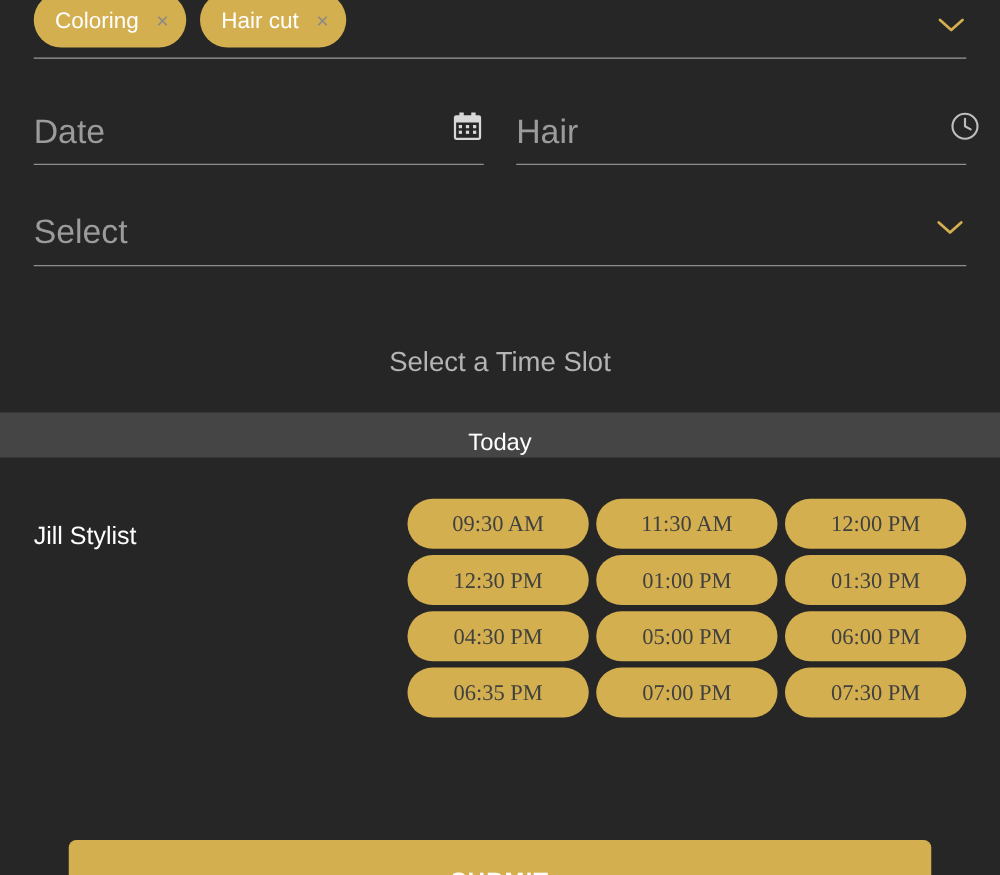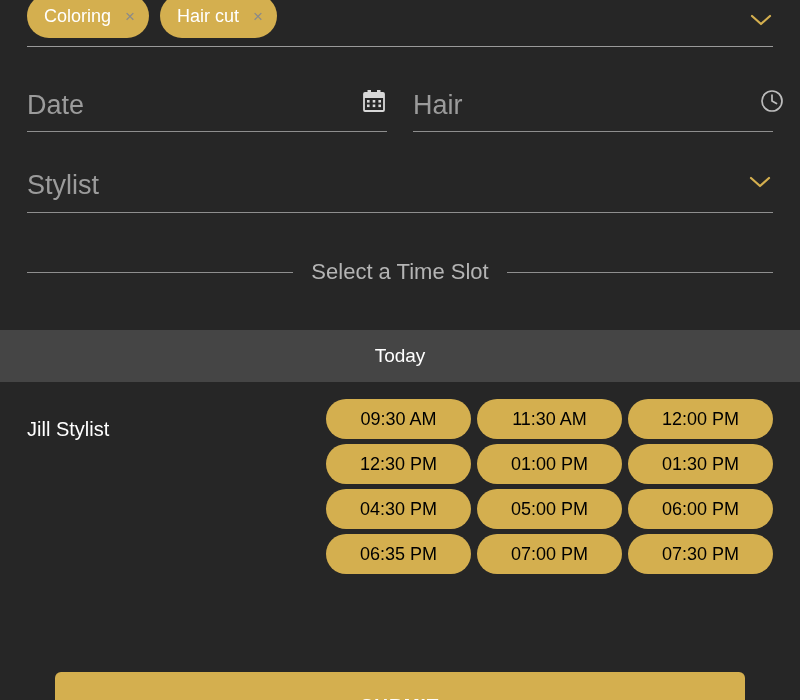--- a/index.html
+++ b/index.html
@@ -133,42 +133,43 @@
 
   
   .section-divider {
     position: absolute;
     left: 27px;
     right: 27px;
     top: 259px;
     display: flex;
     align-items: center;
     gap: 18px;
+    flex-direction: column;
   }
   .divider-line {
     flex: 1;
     height: 1px;
     background: #8e8e8e;
   }
   .divider-label {
     font-size: 22px;
     color: #b4b4b4;
     white-space: nowrap;
   }
 
   
   .day-header {
     position: absolute;
     left: 0;
     top: 330px;
     width: 800px;
-    height: 52px;
+    height: 36px;
     background: #454545;
     display: flex;
-    align-items: center;
+    align-items: flex-end;
     justify-content: center;
   }
   .day-header-label {
     font-size: 19px;
     color: #ffffff;
   }
 
   
   .slots-section {
     position: absolute;
@@ -196,24 +197,25 @@
     gap: 5px 6px;
   }
   .slot-pill {
     width: 145px;
     height: 40px;
     background: #D4AF4F;
     border-radius: 20px;
     display: flex;
     align-items: center;
     justify-content: center;
-    color: #000000;
+    color: #404040;
     font-size: 18px;
     cursor: pointer;
     flex: 0 0 auto;
+    font-family: Liberation Serif, serif;
   }
 
   
   .submit-button {
     position: absolute;
     left: 55px;
     top: 672px;
     width: 690px;
     height: 46px;
     background: #D4AF4F;
@@ -273,21 +275,21 @@
   <div class="time-field">
     <span class="field-placeholder">Hair</span>
     <svg class="time-icon" viewBox="0 0 26 26">
       <circle cx="13" cy="13" r="10" fill="none" stroke="#bdbdbd" stroke-width="1.7"></circle>
       <path d="M13 7 L13 13 L17.5 15.5" fill="none" stroke="#bdbdbd" stroke-width="1.7" stroke-linecap="round" stroke-linejoin="round"></path>
     </svg>
     <div class="field-underline"></div>
   </div>
 
   <div class="stylist-field">
-    <span class="field-placeholder">Stylist</span>
+    <span class="field-placeholder">Select</span>
     <svg class="stylist-chevron" viewBox="0 0 22 14">
       <path d="M2 3 L11 11 L20 3" fill="none" stroke="#D4AF4F" stroke-width="2.2" stroke-linecap="round" stroke-linejoin="round"></path>
     </svg>
     <div class="field-underline"></div>
   </div>
 
   <div class="section-divider">
     <div class="divider-line"></div>
     <span class="divider-label">Select a Time Slot</span>
     <div class="divider-line"></div>

